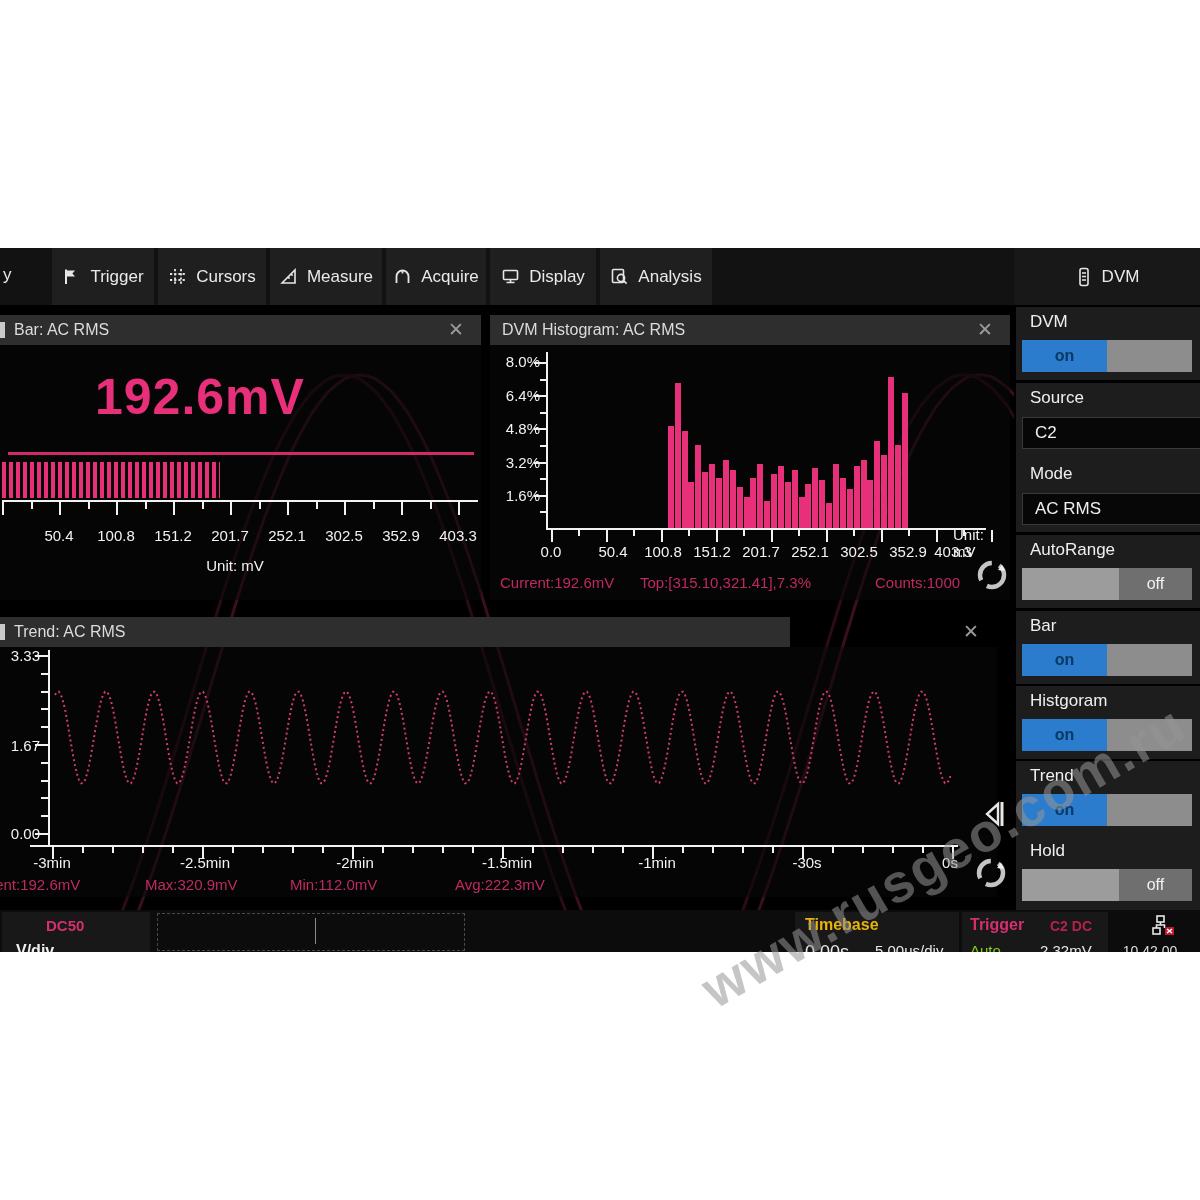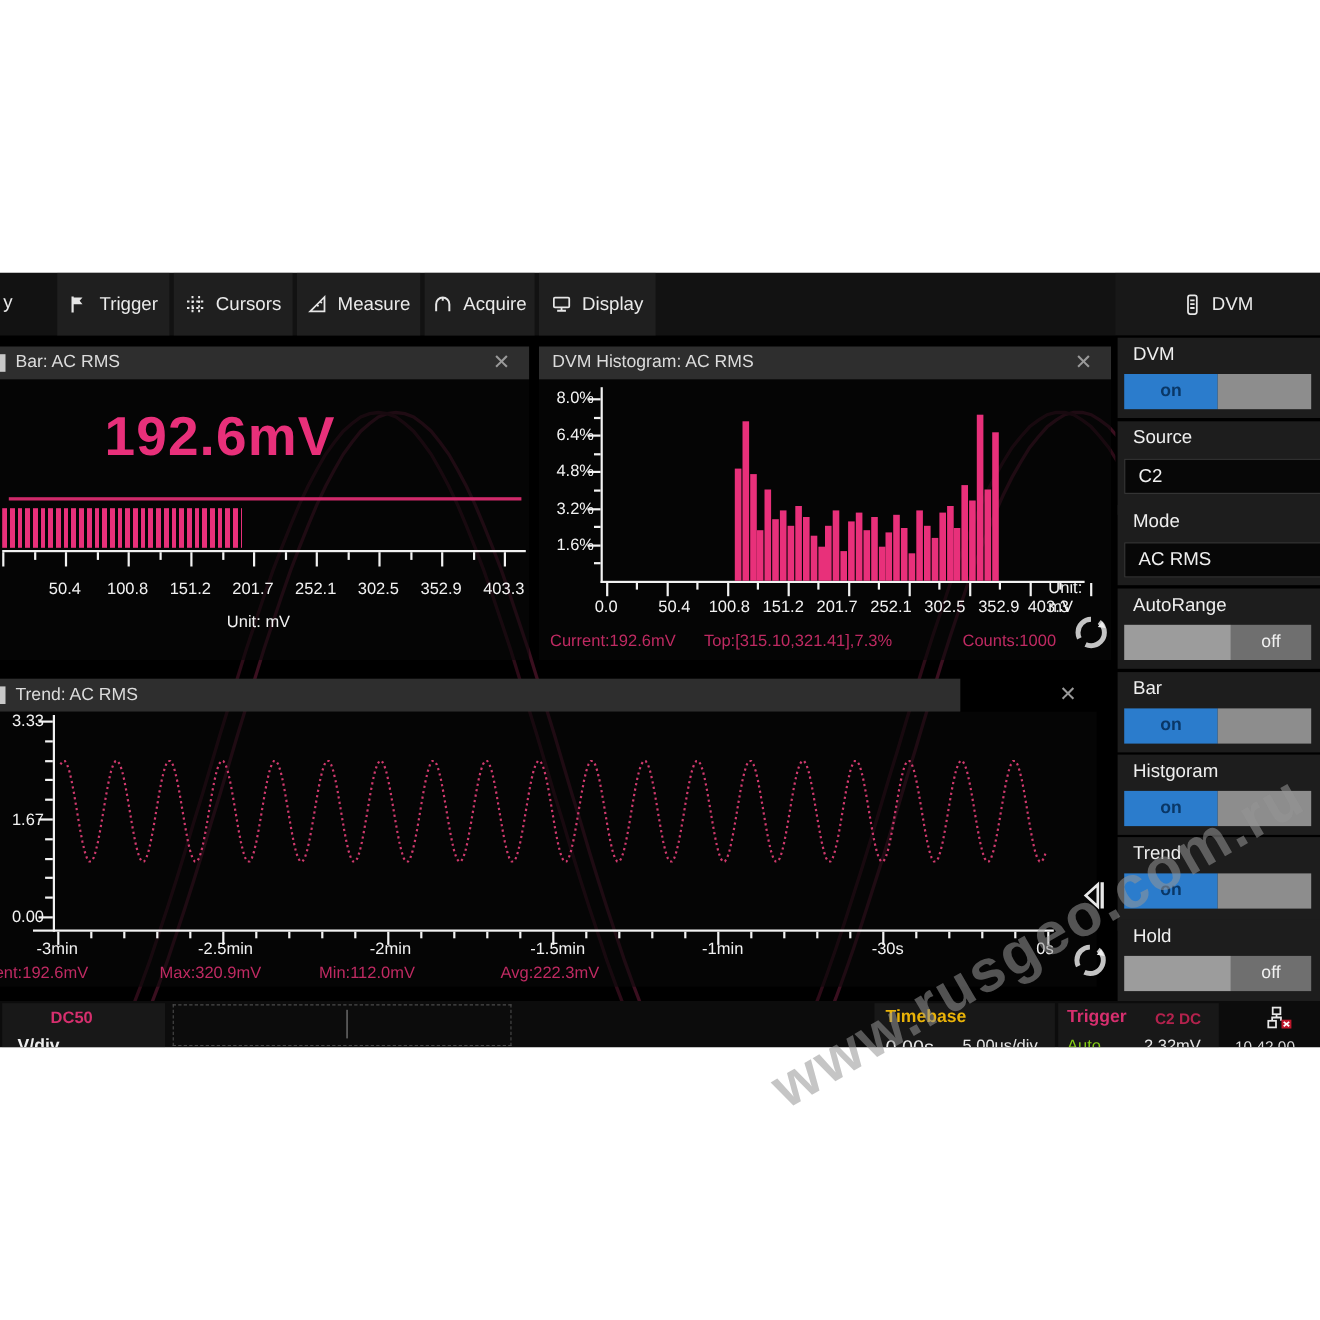--- a/index.html
+++ b/index.html
@@ -97,20 +97,30 @@
       <div class="mtile" style="left:490px;width:106px;">
         <span>
           <svg width="19" height="19" viewBox="0 0 19 19" stroke="#e6e6e6" stroke-width="1.6" fill="none">
               <rect x="2.5" y="3.5" width="14" height="9" rx="1"></rect>
               <path d="M9.5 12.5v3M5.5 15.5h8"></path>
             </svg>
         </span>
         <span class="mlabel">Display</span>
       </div>
 
+      <div class="mtile" style="left:600px;width:112px;">
+        <span>
+          <svg width="19" height="19" viewBox="0 0 19 19" stroke="#e6e6e6" stroke-width="1.6" fill="none">
+              <rect x="2.5" y="2.5" width="11" height="13" rx="1"></rect>
+              <circle cx="11" cy="11" r="3.6"></circle>
+              <path d="M13.6 13.6l3 3"></path>
+            </svg>
+        </span>
+        <span class="mlabel">Analysis</span>
+      </div>
 
 
       <div class="mtile" style="left:1014px;width:186px;background:#181818;">
         <span>
           <svg width="18" height="20" viewBox="0 0 18 20" stroke="#e6e6e6" stroke-width="1.6" fill="none">
               <rect x="5" y="1.5" width="8" height="17" rx="2"></rect>
               <path d="M7 6h4M7 9.5h4M7 13h4"></path>
             </svg>
         </span>
         <span class="mlabel">DVM</span>
@@ -258,21 +268,21 @@
       </div>
       <div class="abs" style="left:975px;top:310px;z-index:3;">
         <svg width="34" height="34" viewBox="0 0 34 34">
             <circle cx="17" cy="17" r="12" fill="none" stroke="#c4c4c4" stroke-width="4.5" stroke-dasharray="24 8"></circle>
             <path d="M27 7l3 6-7-1z" fill="#efefef"></path>
           </svg>
       </div>
     </div>
 
     <div>
-      <div class="ptitle" style="left:0;top:369px;width:873px;">
+      <div class="ptitle" style="left:0;top:369px;width:790px;">
         <div class="sliver"></div>
         <span style="margin-left:14px;">Trend: AC RMS</span>
         <div class="closex" style="left:958px;">✕</div>
       </div>
       <div class="pbody" style="left:0;top:399px;width:997px;height:250px;z-index:1;overflow:hidden;">
         <svg id="trend-wave" class="abs" style="left:0;top:0;" width="997" height="250">
             <polyline points="55,47.9 57,44.8 59,44.8 61,47.9 63,53.9 65,62.4 67,72.8 69,84.5 71,96.5 73,108.1 75,118.5 77,127.0 79,133.1 81,136.2 83,136.2 85,133.1 87,127.0 89,118.5 91,108.1 93,96.5 95,84.5 97,72.8 99,62.4 101,53.9 103,47.9 105,44.8 107,44.8 109,47.9 111,53.9 113,62.4 115,72.8 117,84.5 119,96.5 121,108.1 123,118.5 125,127.0 127,133.1 129,136.2 131,136.2 133,133.1 135,127.0 137,118.5 139,108.1 141,96.5 143,84.5 145,72.8 147,62.4 149,53.9 151,47.9 153,44.8 155,44.8 157,47.9 159,53.9 161,62.4 163,72.8 165,84.5 167,96.5 169,108.1 171,118.5 173,127.0 175,133.1 177,136.2 179,136.2 181,133.1 183,127.0 185,118.5 187,108.1 189,96.5 191,84.5 193,72.8 195,62.4 197,53.9 199,47.9 201,44.8 203,44.8 205,47.9 207,53.9 209,62.4 211,72.8 213,84.5 215,96.5 217,108.1 219,118.5 221,127.0 223,133.1 225,136.2 227,136.2 229,133.1 231,127.0 233,118.5 235,108.1 237,96.5 239,84.5 241,72.8 243,62.4 245,53.9 247,47.9 249,44.8 251,44.8 253,47.9 255,53.9 257,62.4 259,72.8 261,84.5 263,96.5 265,108.1 267,118.5 269,127.0 271,133.1 273,136.2 275,136.2 277,133.1 279,127.0 281,118.5 283,108.1 285,96.5 287,84.5 289,72.8 291,62.4 293,53.9 295,47.9 297,44.8 299,44.8 301,47.9 303,53.9 305,62.4 307,72.8 309,84.5 311,96.5 313,108.1 315,118.5 317,127.0 319,133.1 321,136.2 323,136.2 325,133.1 327,127.0 329,118.5 331,108.1 333,96.5 335,84.5 337,72.8 339,62.4 341,53.9 343,47.9 345,44.8 347,44.8 349,47.9 351,53.9 353,62.4 355,72.8 357,84.5 359,96.5 361,108.1 363,118.5 365,127.0 367,133.1 369,136.2 371,136.2 373,133.1 375,127.0 377,118.5 379,108.1 381,96.5 383,84.5 385,72.8 387,62.4 389,53.9 391,47.9 393,44.8 395,44.8 397,47.9 399,53.9 401,62.4 403,72.8 405,84.5 407,96.5 409,108.1 411,118.5 413,127.0 415,133.1 417,136.2 419,136.2 421,133.1 423,127.0 425,118.5 427,108.1 429,96.5 431,84.5 433,72.8 435,62.4 437,53.9 439,47.9 441,44.8 443,44.8 445,47.9 447,53.9 449,62.4 451,72.8 453,84.5 455,96.5 457,108.1 459,118.5 461,127.0 463,133.1 465,136.2 467,136.2 469,133.1 471,127.0 473,118.5 475,108.1 477,96.5 479,84.5 481,72.8 483,62.4 485,53.9 487,47.9 489,44.8 491,44.8 493,47.9 495,53.9 497,62.4 499,72.8 501,84.5 503,96.5 505,108.1 507,118.5 509,127.0 511,133.1 513,136.2 515,136.2 517,133.1 519,127.0 521,118.5 523,108.1 525,96.5 527,84.5 529,72.8 531,62.4 533,53.9 535,47.9 537,44.8 539,44.8 541,47.9 543,53.9 545,62.4 547,72.8 549,84.5 551,96.5 553,108.1 555,118.5 557,127.0 559,133.1 561,136.2 563,136.2 565,133.1 567,127.0 569,118.5 571,108.1 573,96.5 575,84.5 577,72.8 579,62.4 581,53.9 583,47.9 585,44.8 587,44.8 589,47.9 591,53.9 593,62.4 595,72.8 597,84.5 599,96.5 601,108.1 603,118.5 605,127.0 607,133.1 609,136.2 611,136.2 613,133.1 615,127.0 617,118.5 619,108.1 621,96.5 623,84.5 625,72.8 627,62.4 629,53.9 631,47.9 633,44.8 635,44.8 637,47.9 639,53.9 641,62.4 643,72.8 645,84.5 647,96.5 649,108.1 651,118.5 653,127.0 655,133.1 657,136.2 659,136.2 661,133.1 663,127.0 665,118.5 667,108.1 669,96.5 671,84.5 673,72.8 675,62.4 677,53.9 679,47.9 681,44.8 683,44.8 685,47.9 687,53.9 689,62.4 691,72.8 693,84.5 695,96.5 697,108.1 699,118.5 701,127.0 703,133.1 705,136.2 707,136.2 709,133.1 711,127.0 713,118.5 715,108.1 717,96.5 719,84.5 721,72.8 723,62.4 725,53.9 727,47.9 729,44.8 731,44.8 733,47.9 735,53.9 737,62.4 739,72.8 741,84.5 743,96.5 745,108.1 747,118.5 749,127.0 751,133.1 753,136.2 755,136.2 757,133.1 759,127.0 761,118.5 763,108.1 765,96.5 767,84.5 769,72.8 771,62.4 773,53.9 775,47.9 777,44.8 779,44.8 781,47.9 783,53.9 785,62.4 787,72.8 789,84.5 791,96.5 793,108.1 795,118.5 797,127.0 799,133.1 801,136.2 803,136.2 805,133.1 807,127.0 809,118.5 811,108.1 813,96.5 815,84.5 817,72.8 819,62.4 821,53.9 823,47.9 825,44.8 827,44.8 829,47.9 831,53.9 833,62.4 835,72.8 837,84.5 839,96.5 841,108.1 843,118.5 845,127.0 847,133.1 849,136.2 851,136.2 853,133.1 855,127.0 857,118.5 859,108.1 861,96.5 863,84.5 865,72.8 867,62.4 869,53.9 871,47.9 873,44.8 875,44.8 877,47.9 879,53.9 881,62.4 883,72.8 885,84.5 887,96.5 889,108.1 891,118.5 893,127.0 895,133.1 897,136.2 899,136.2 901,133.1 903,127.0 905,118.5 907,108.1 909,96.5 911,84.5 913,72.8 915,62.4 917,53.9 919,47.9 921,44.8 923,44.8 925,47.9 927,53.9 929,62.4 931,72.8 933,84.5 935,96.5 937,108.1 939,118.5 941,127.0 943,133.1 945,136.2 947,136.2 949,133.1 951,127.0" fill="none" stroke="#d03a6e" stroke-width="2" stroke-dasharray="2 3"></polyline>
           </svg>
 
         <div class="ylab" style="left:-2px;top:0px;">3.33</div>

